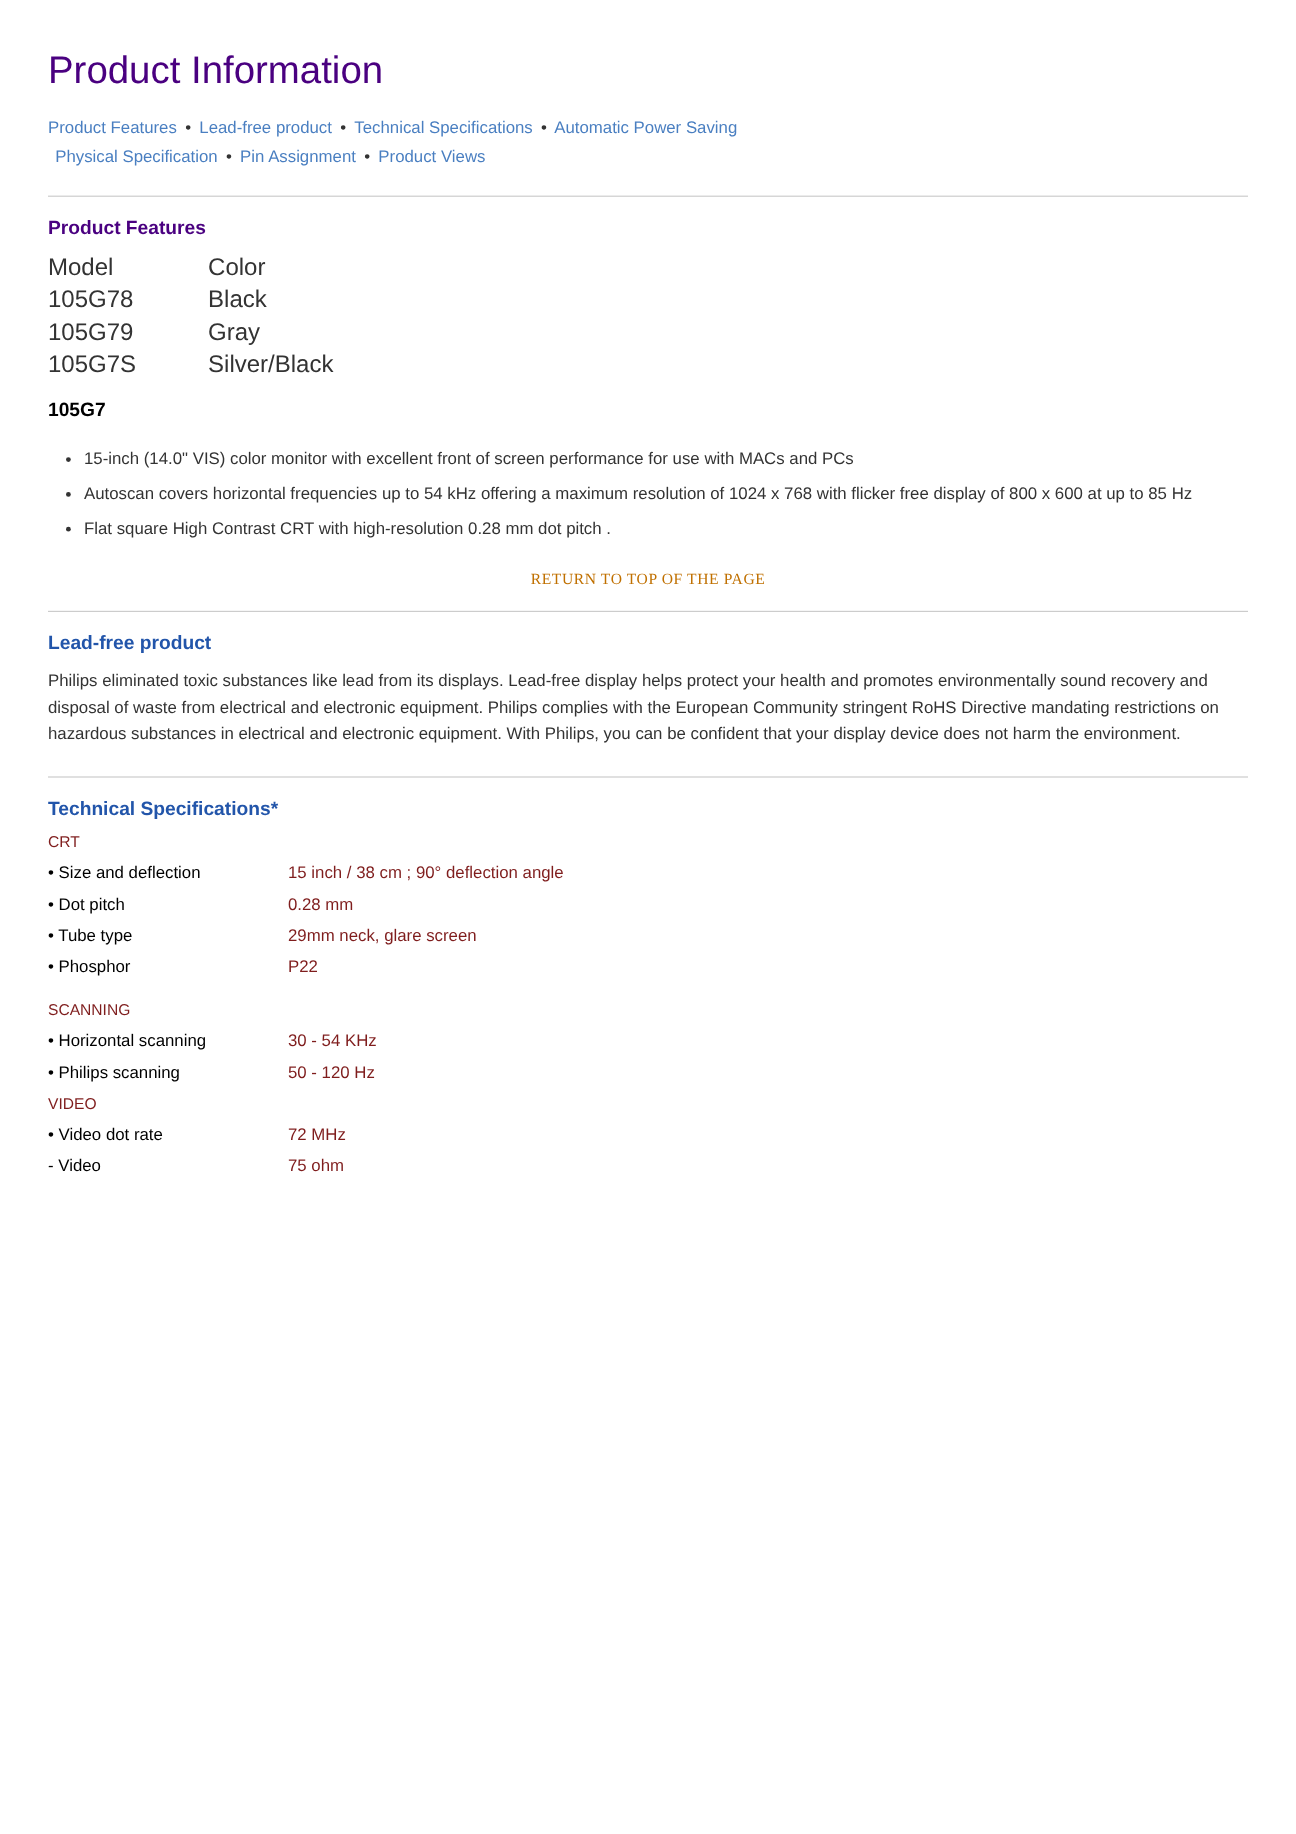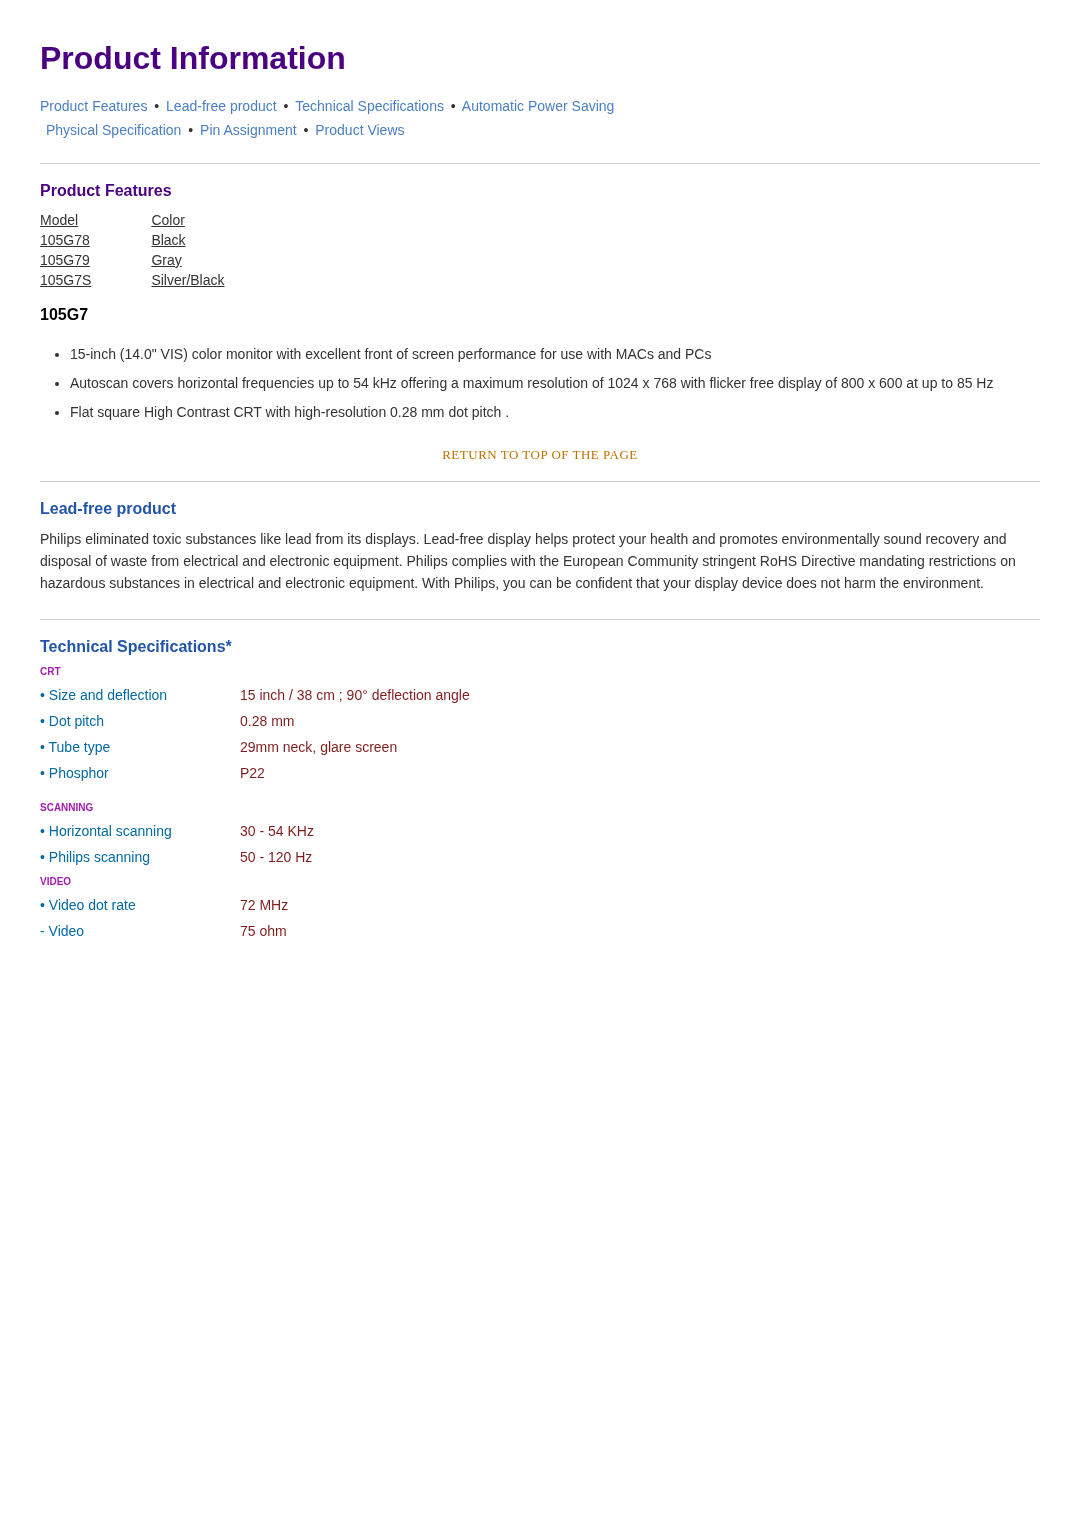--- a/index.html
+++ b/index.html
@@ -10,21 +10,21 @@
     body {
       font-family: Arial, Helvetica, sans-serif;
       font-size: 14px;
       color: #333;
       background: #fff;
       padding: 40px 40px;
       max-width: 1080px;
     }
     h1.page-title {
       font-size: 32px;
-      font-weight: bold;
+      font-weight: normal;
       color: #4a0080;
       margin-bottom: 18px;
     }
     .nav-links {
       color: #4a7fc1;
       font-size: 14px;
       margin-bottom: 20px;
       line-height: 1.7;
     }
     .nav-links a {
@@ -46,35 +46,34 @@
       color: #4a0080;
       margin-bottom: 10px;
     }
     .section-title-blue {
       font-size: 16px;
       font-weight: bold;
       color: #2255aa;
       margin-bottom: 10px;
     }
     .subsection-title-blue {
-      font-size: 10px;
-      font-weight: bold;
-      color: #a21caf;
+      font-size: 13px;
+      font-weight: normal;
+      color: #7f1d1d;
       margin-bottom: 8px;
     }
     .model-table {
       border-collapse: collapse;
       margin-bottom: 16px;
       margin-left: 0;
     }
     .model-table td {
       padding: 2px 60px 2px 0;
-      font-size: 14px;
+      font-size: 20px;
       vertical-align: top;
-      text-decoration: underline;
     }
     .model-title-row td {
       font-weight: normal;
       color: #333;
     }
     .product-model {
       font-size: 16px;
       font-weight: bold;
       color: #000;
       margin: 12px 0 20px 0;
@@ -106,21 +105,21 @@
       margin-bottom: 10px;
     }
     .spec-row {
       display: flex;
       margin-bottom: 5px;
       font-size: 14px;
       line-height: 1.5;
     }
     .spec-label {
       min-width: 200px;
-      color: #0369a1;
+      color: #000000;
     }
     .spec-value {
       color: #7f1d1d;
     }
     .section-block {
       margin-bottom: 24px;
     }
     .section-block-inner {
       margin-bottom: 8px;
     }

